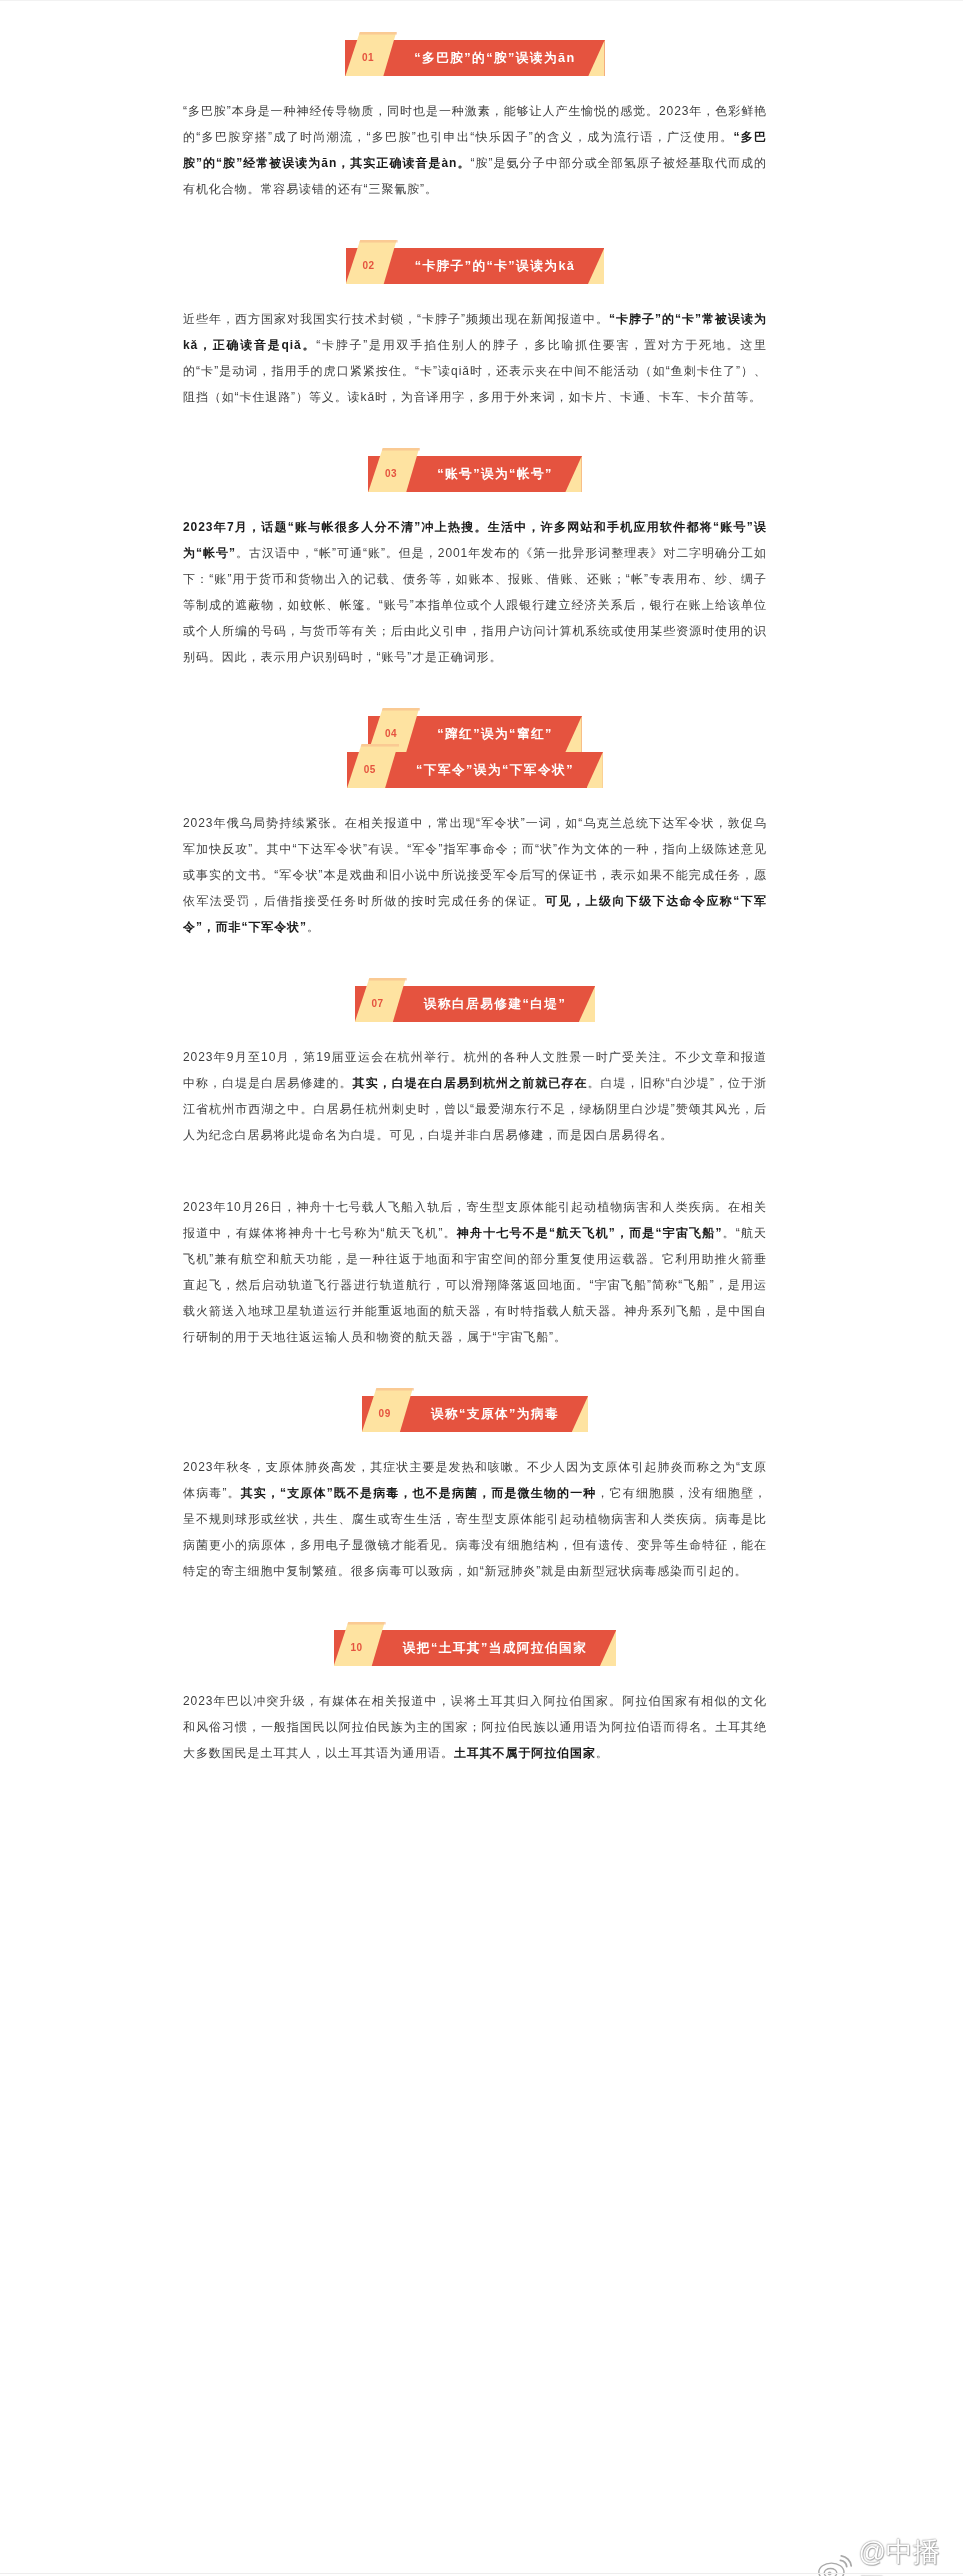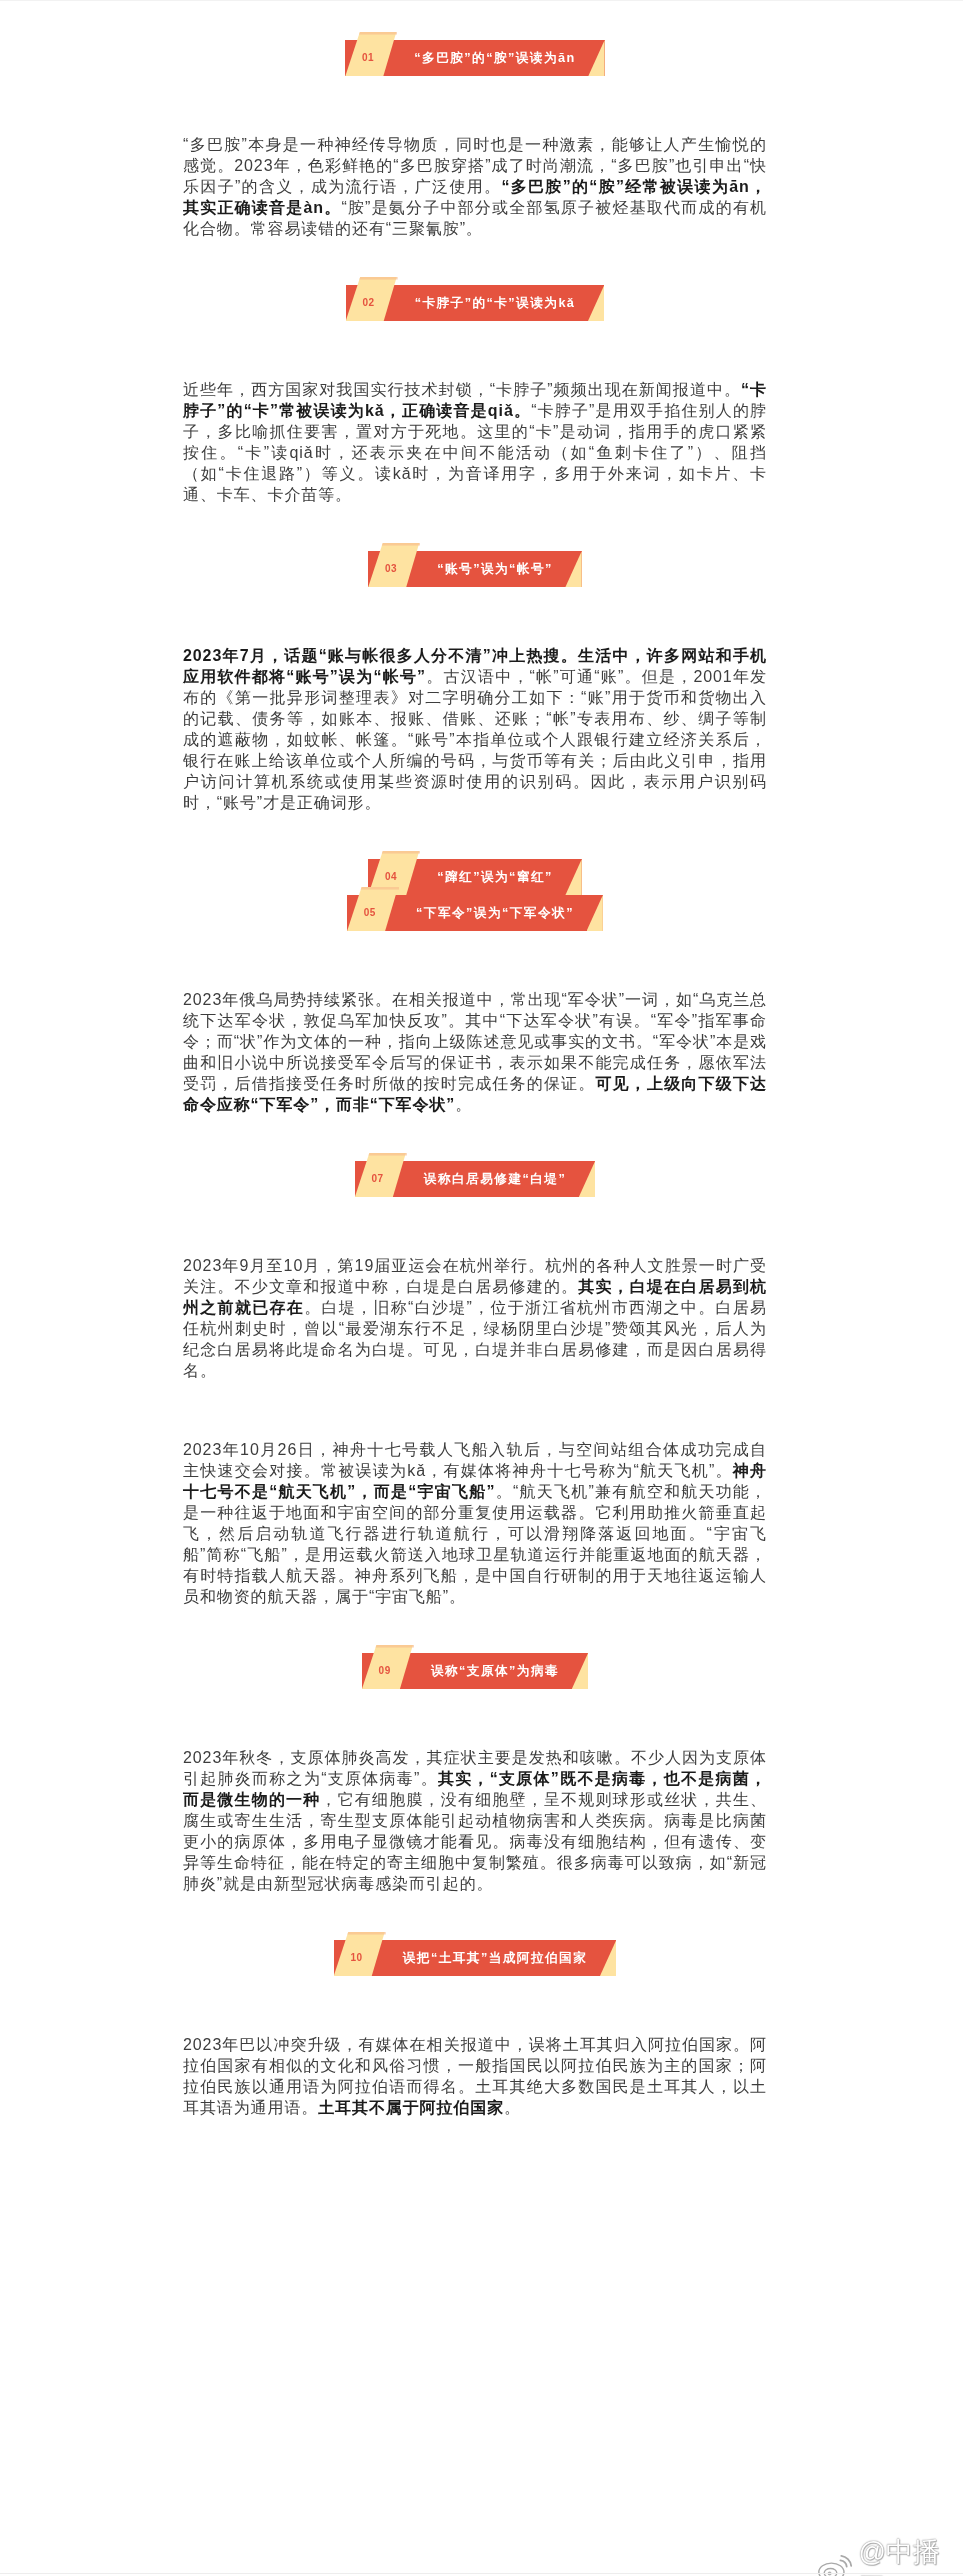--- a/index.html
+++ b/index.html
@@ -35,21 +35,21 @@
     .rtri {
       position: absolute; right: 0; top: 0; width: 16.3px; height: 36px;
       background: #FEE3A1; clip-path: polygon(100% 0, 100% 100%, 0 100%);
     }
     .num {
       position: absolute; left: 11px; top: 0; width: 23.5px; text-align: center;
       color: #E5533F; font-size: 10px; font-weight: bold; letter-spacing: 0.5px; z-index: 2;
     }
     .title { position: relative; z-index: 2; }
     .para {
-      margin: 58px 0 46px 0; font-size: 16px; line-height: 21px; letter-spacing: 0.9px;
+      margin: 22px 0 46px 0; font-size: 12px; line-height: 26px; letter-spacing: 0.9px;
       color: #3d3d3d; text-align: justify;
     }
     .para strong { color: #1b1b1b; font-weight: bold; }
     .wm {
       position: absolute; left: 817px; top: 2534px; display: flex; align-items: center; gap: 5.4px;
     }
     .wm-text {
       font-size: 27px; color: #ffffff; letter-spacing: 0;
       text-shadow: 0 0 0.9px #8a8a8a, 0 0 1.8px #9c9c9c, 0.9px 0.9px 0.9px #b5b5b5;
     }
@@ -136,21 +136,21 @@
           <span class="tab-shade"></span>
           <span class="rtri"></span>
           <span class="num">07</span>
           <span class="title">误称白居易修建“白堤”</span>
         </div>
       </div>
       <p class="para"><span>2023年9月至10月，第19届亚运会在杭州举行。杭州的各种人文胜景一时广受关注。不少文章和报道中称，白堤是白居易修建的。</span><strong>其实，白堤在白居易到杭州之前就已存在</strong><span>。白堤，旧称“白沙堤”，位于浙江省杭州市西湖之中。白居易任杭州刺史时，曾以“最爱湖东行不足，绿杨阴里白沙堤”赞颂其风光，后人为纪念白居易将此堤命名为白堤。可见，白堤并非白居易修建，而是因白居易得名。</span></p>
     </section>
 
     <section>
-      <p class="para"><span>2023年10月26日，神舟十七号载人飞船入轨后，与空间站组合体成功完成自主快速交会对接。常被误读为kǎ，有媒体将神舟十七号称为“航天飞机”。</span><strong>神舟十七号不是“航天飞机”，而是“宇宙飞船”</strong><span>。“航天飞机”兼有航空和航天功能，是一种往返于地面和宇宙空间的部分重复使用运载器。它利用助推火箭垂直起飞，然后启动轨道飞行器进行轨道航行，可以滑翔降落返回地面。“宇宙飞船”简称“飞船”，是用运载火箭送入地球卫星轨道运行并能重返地面的航天器，有时特指载人航天器。神舟系列飞船，是中国自行研制的用于天地往返运输人员和物资的航天器，属于“宇宙飞船”。</span></p>
+      <p class="para"><span>2023年10月26日，神舟十七号载人飞船入轨后，寄生型支原体能引起动植物病害和人类疾病。在相关报道中，有媒体将神舟十七号称为“航天飞机”。</span><strong>神舟十七号不是“航天飞机”，而是“宇宙飞船”</strong><span>。“航天飞机”兼有航空和航天功能，是一种往返于地面和宇宙空间的部分重复使用运载器。它利用助推火箭垂直起飞，然后启动轨道飞行器进行轨道航行，可以滑翔降落返回地面。“宇宙飞船”简称“飞船”，是用运载火箭送入地球卫星轨道运行并能重返地面的航天器，有时特指载人航天器。神舟系列飞船，是中国自行研制的用于天地往返运输人员和物资的航天器，属于“宇宙飞船”。</span></p>
     </section>
 
     <section>
       <div class="badge-row">
         <div class="badge">
           <span class="tab"></span>
           <span class="tab-shade"></span>
           <span class="rtri"></span>
           <span class="num">09</span>
           <span class="title">误称“支原体”为病毒</span>

